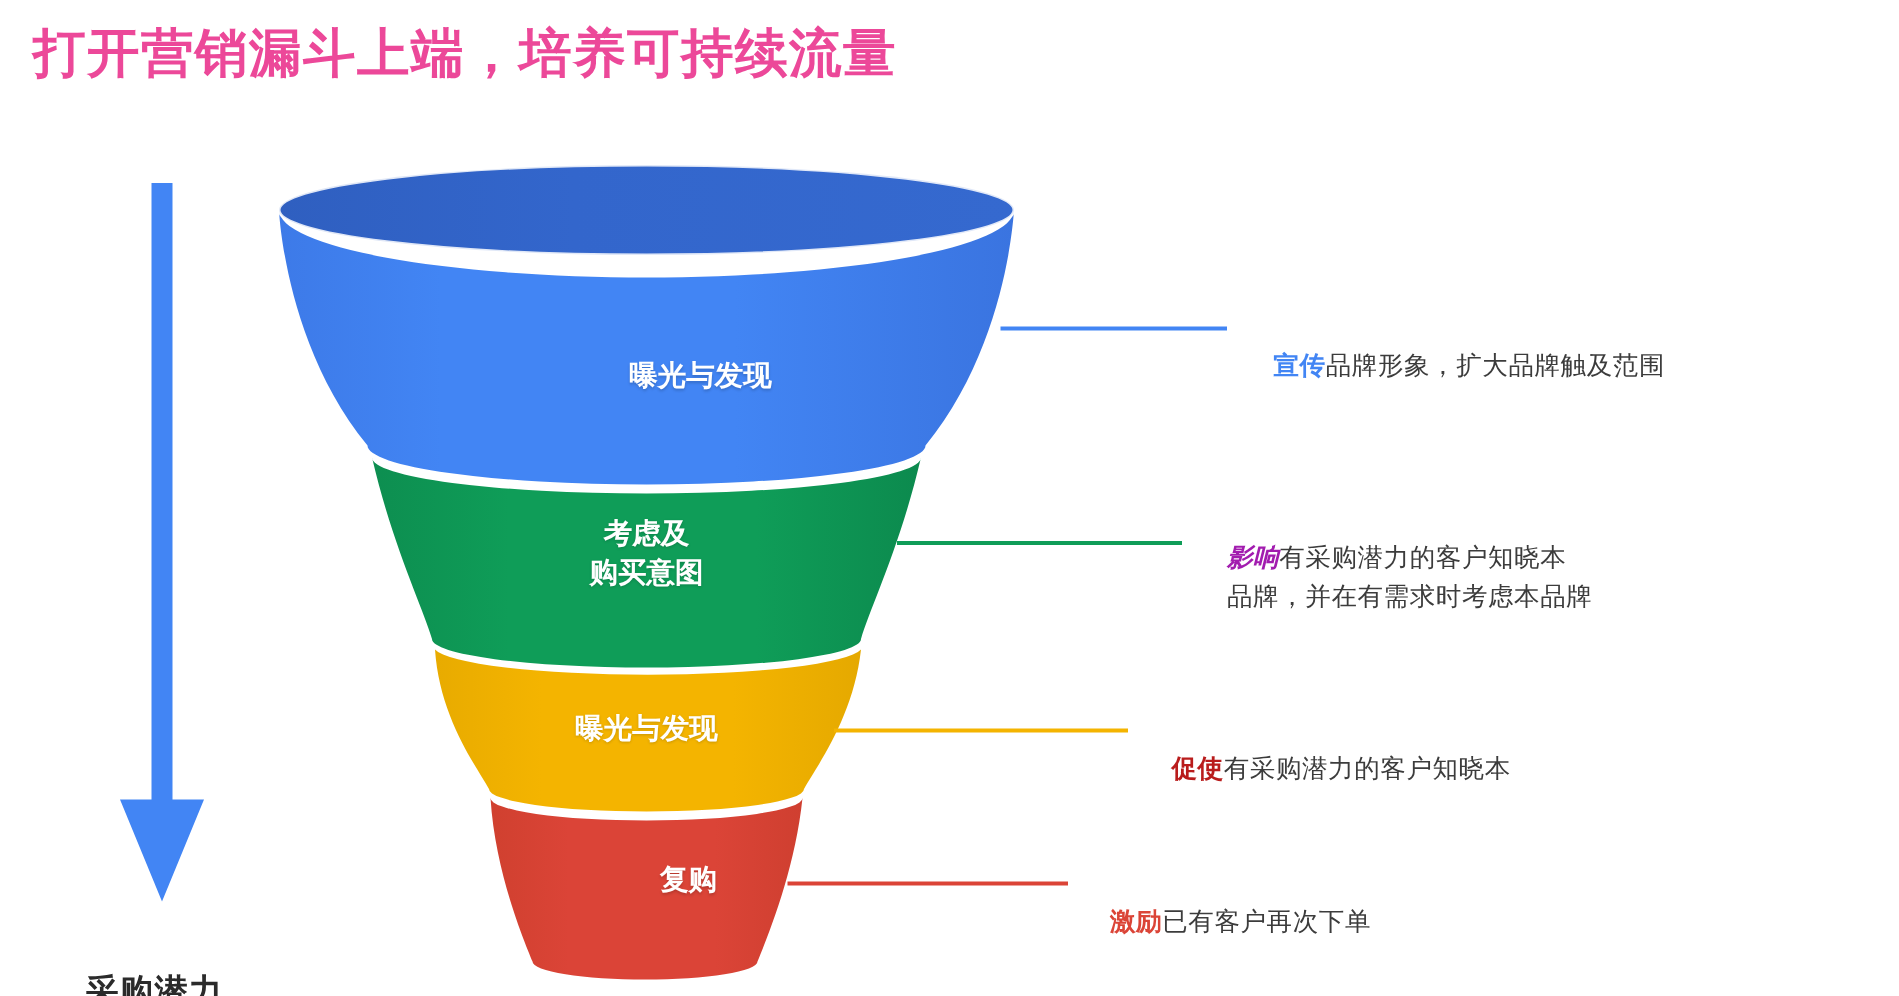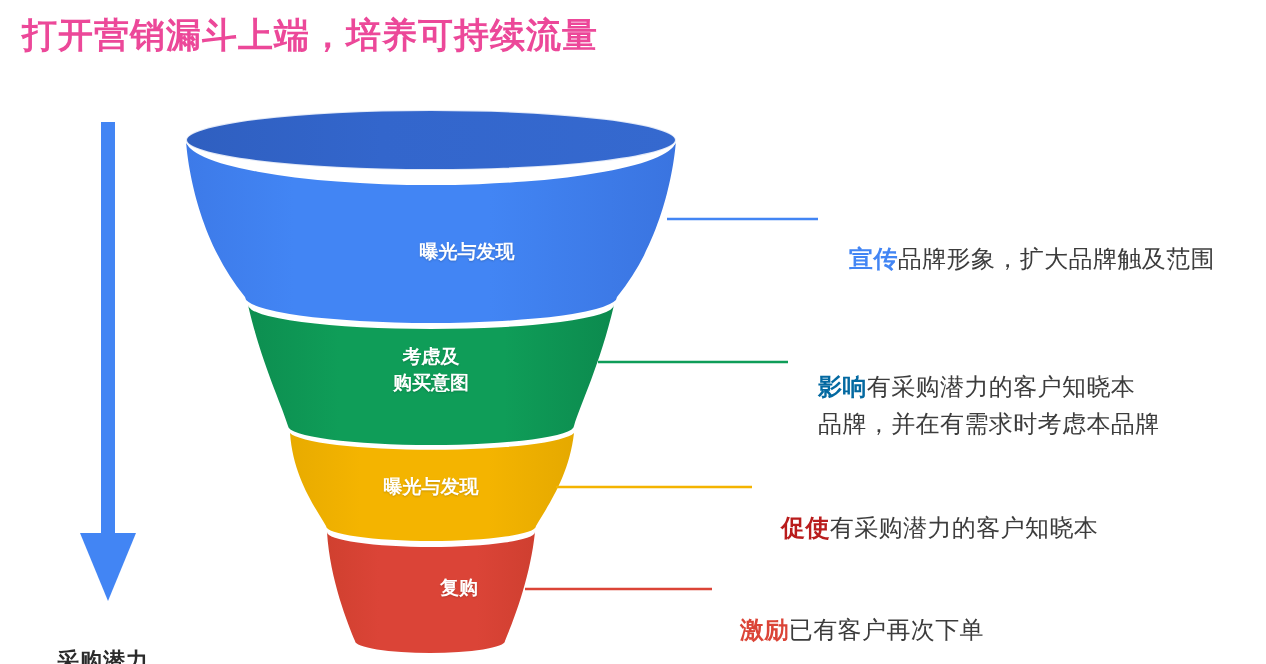--- a/index.html
+++ b/index.html
@@ -43,21 +43,21 @@
     text-align: center;
     line-height: 1.38;
     text-shadow: 0 1px 2px rgba(0,0,0,0.18);
     white-space: pre-line;
     transform: translate(-50%, -50%);
     pointer-events: none;
   }
 
   .callout {
     position: absolute;
-    font-size: 24px;
+    font-size: 17px;
     line-height: 1.52;
     color: #3c3c3c;
     white-space: pre-line;
     letter-spacing: 0.4px;
   }
   .callout .kw {
     font-weight: 700;
   }
   .callout .body {
     font-weight: 400;
@@ -158,21 +158,21 @@
 <div class="stage-label" style="left:431px; top:370px;">考虑及
 购买意图</div>
 <div class="stage-label" style="left:431px; top:487px;">曝光与发现</div>
 <div class="stage-label" style="left:431px; top:588px;margin-left:28px;">复购</div>
 
 <div class="callout" style="left:849px; top:205px;">
   <span class="kw" style="color:#4285F4;">宣传</span><span class="body">品牌形象，扩大品牌触及范围</span>
 </div>
 
 <div class="callout" style="left:818px; top:333px;">
-  <span class="kw" style="color:#0369a1;">影响</span><span class="body">有采购潜力的客户知晓本
+  <span class="kw" style="color:#a21caf;font-style:italic;">影响</span><span class="body">有采购潜力的客户知晓本
 品牌，并在有需求时考虑本品牌</span>
 </div>
 
 <div class="callout" style="left:781px; top:474px;">
   <span class="kw" style="color:#b91c1c;">促使</span><span class="body">有采购潜力的客户知晓本</span>
 </div>
 
 <div class="callout" style="left:740px; top:576px;">
   <span class="kw" style="color:#DB4437;margin-top:42px;">激励</span><span class="body">已有客户再次下单</span>
 </div>

